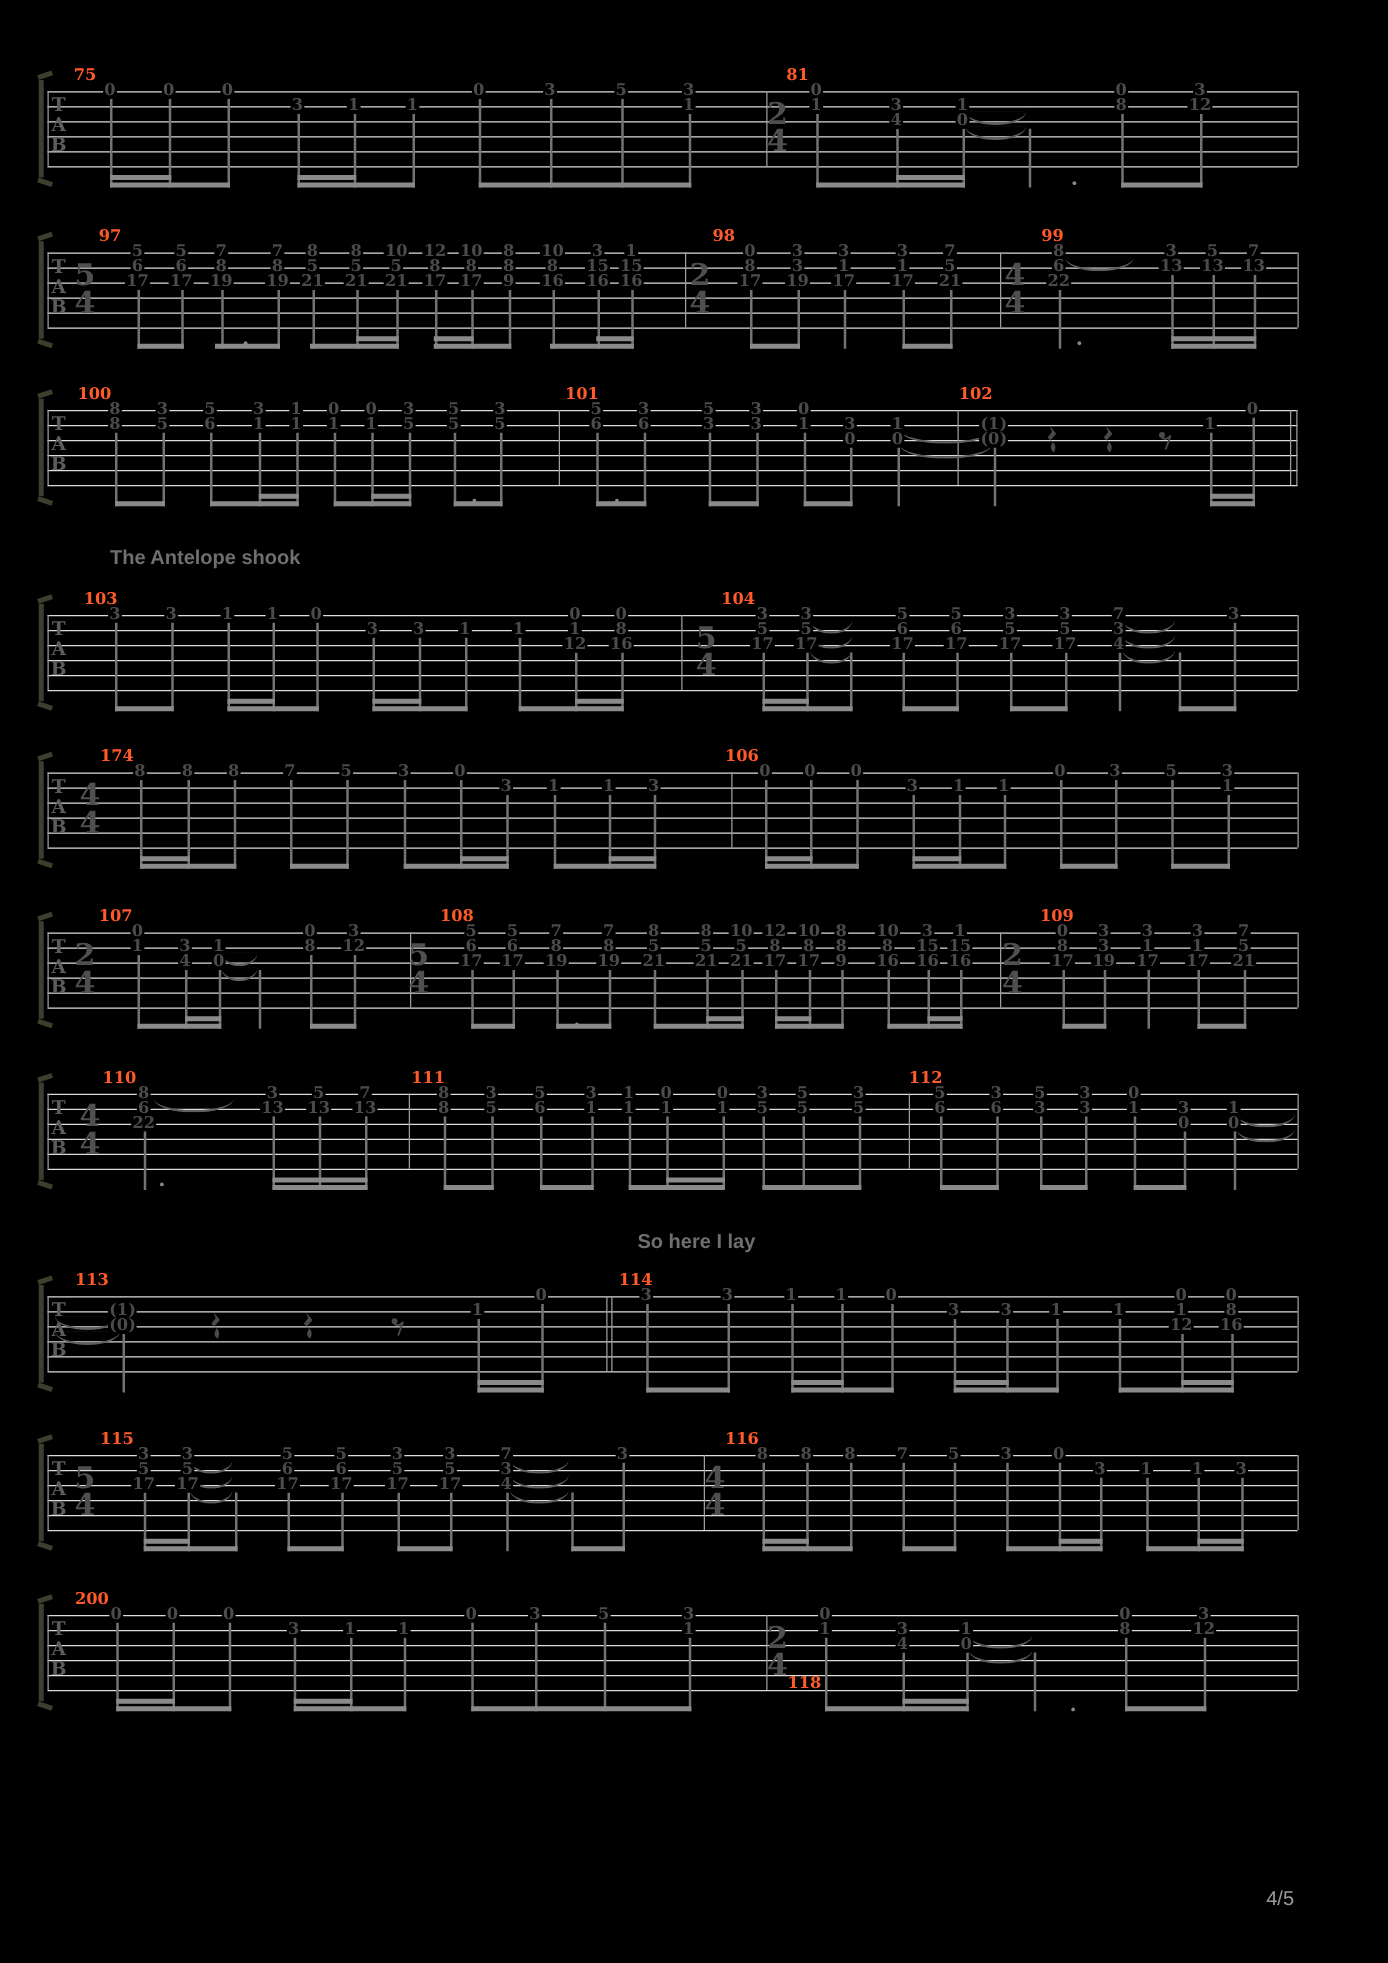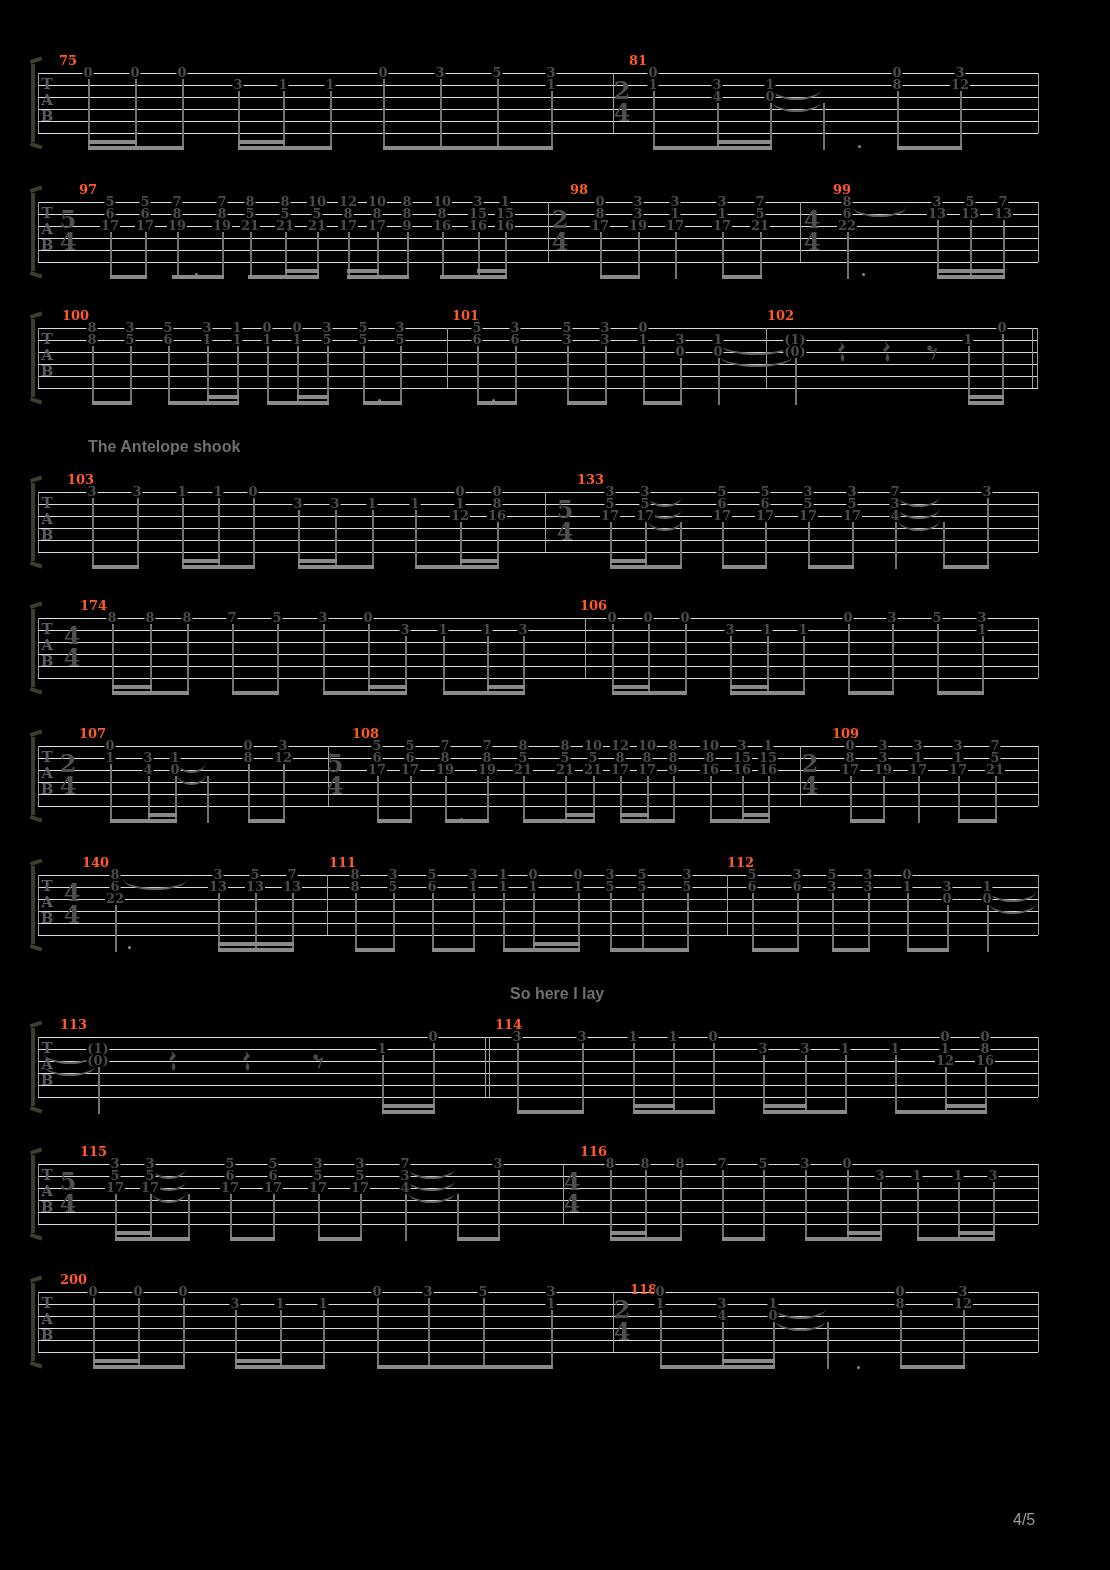--- a/index.html
+++ b/index.html
@@ -343,21 +343,21 @@
     <div class="g staffline" style="left: 38px; top: 552px; width: 1000px;"></div>
     <div class="g barline" style="left: 38px; top: 492px; height: 60px;"></div>
     <div class="g barline" style="left: 545px; top: 492px; height: 60px;"></div>
     <div class="g barline" style="left: 1038px; top: 492px; height: 60px;"></div>
     <div class="g clef" style="left: 47px; top: 496px;">T</div>
     <div class="g clef" style="left: 47px; top: 512px;">A</div>
     <div class="g clef" style="left: 47px; top: 528px;">B</div>
     <div class="g ts" style="left: 565px; top: 499px;">5</div>
     <div class="g ts" style="left: 565px; top: 521px;">4</div>
     <div class="g mnum" style="left: 67px; top: 473px;">103</div>
-    <div class="g mnum" style="left: 577px; top: 473px;">133</div>
+    <div class="g mnum" style="left: 577px; top: 473px;">104</div>
     <div class="g stem" style="left: 92px; top: 498px; height: 71px;"></div>
     <div class="g stem" style="left: 137px; top: 498px; height: 71px;"></div>
     <div class="g stem" style="left: 182px; top: 498px; height: 71px;"></div>
     <div class="g stem" style="left: 218px; top: 498px; height: 71px;"></div>
     <div class="g stem" style="left: 253px; top: 498px; height: 71px;"></div>
     <div class="g stem" style="left: 298px; top: 510px; height: 59px;"></div>
     <div class="g stem" style="left: 335px; top: 510px; height: 59px;"></div>
     <div class="g stem" style="left: 372px; top: 510px; height: 59px;"></div>
     <div class="g stem" style="left: 415px; top: 510px; height: 59px;"></div>
     <div class="g stem" style="left: 460px; top: 522px; height: 47px;"></div>
@@ -642,21 +642,21 @@
     <div class="g staffline" style="left: 38px; top: 935px; width: 1000px;"></div>
     <div class="g barline" style="left: 38px; top: 875px; height: 60px;"></div>
     <div class="g barline" style="left: 327px; top: 875px; height: 60px;"></div>
     <div class="g barline" style="left: 727px; top: 875px; height: 60px;"></div>
     <div class="g barline" style="left: 1038px; top: 875px; height: 60px;"></div>
     <div class="g clef" style="left: 47px; top: 879px;">T</div>
     <div class="g clef" style="left: 47px; top: 895px;">A</div>
     <div class="g clef" style="left: 47px; top: 911px;">B</div>
     <div class="g ts" style="left: 72px; top: 882px;">4</div>
     <div class="g ts" style="left: 72px; top: 904px;">4</div>
-    <div class="g mnum" style="left: 82px; top: 856px;">140</div>
+    <div class="g mnum" style="left: 82px; top: 856px;">110</div>
     <div class="g mnum" style="left: 329px; top: 856px;">111</div>
     <div class="g mnum" style="left: 727px; top: 856px;">112</div>
     <div class="g stem" style="left: 115px; top: 905px; height: 47px;"></div>
     <div class="g stem" style="left: 218px; top: 893px; height: 59px;"></div>
     <div class="g stem" style="left: 255px; top: 893px; height: 59px;"></div>
     <div class="g stem" style="left: 292px; top: 893px; height: 59px;"></div>
     <div class="g stem" style="left: 355px; top: 893px; height: 59px;"></div>
     <div class="g stem" style="left: 393px; top: 893px; height: 59px;"></div>
     <div class="g stem" style="left: 432px; top: 893px; height: 59px;"></div>
     <div class="g stem" style="left: 473px; top: 893px; height: 59px;"></div>
@@ -914,21 +914,21 @@
     <div class="g staffline" style="left: 38px; top: 1352px; width: 1000px;"></div>
     <div class="g barline" style="left: 38px; top: 1292px; height: 60px;"></div>
     <div class="g barline" style="left: 613px; top: 1292px; height: 60px;"></div>
     <div class="g barline" style="left: 1038px; top: 1292px; height: 60px;"></div>
     <div class="g clef" style="left: 47px; top: 1296px;">T</div>
     <div class="g clef" style="left: 47px; top: 1312px;">A</div>
     <div class="g clef" style="left: 47px; top: 1328px;">B</div>
     <div class="g ts" style="left: 622px; top: 1299px;">2</div>
     <div class="g ts" style="left: 622px; top: 1321px;">4</div>
     <div class="g mnum" style="left: 60px; top: 1273px;">200</div>
-    <div class="g mnum" style="left: 630px; top: 1283px; text-align: right;">118</div>
+    <div class="g mnum" style="left: 630px; top: 1340px; text-align: right;">118</div>
     <div class="g stem" style="left: 93px; top: 1298px; height: 71px;"></div>
     <div class="g stem" style="left: 138px; top: 1298px; height: 71px;"></div>
     <div class="g stem" style="left: 183px; top: 1298px; height: 71px;"></div>
     <div class="g stem" style="left: 235px; top: 1310px; height: 59px;"></div>
     <div class="g stem" style="left: 280px; top: 1310px; height: 59px;"></div>
     <div class="g stem" style="left: 323px; top: 1310px; height: 59px;"></div>
     <div class="g stem" style="left: 377px; top: 1298px; height: 71px;"></div>
     <div class="g stem" style="left: 428px; top: 1298px; height: 71px;"></div>
     <div class="g stem" style="left: 483px; top: 1298px; height: 71px;"></div>
     <div class="g stem" style="left: 551px; top: 1310px; height: 59px;"></div>

